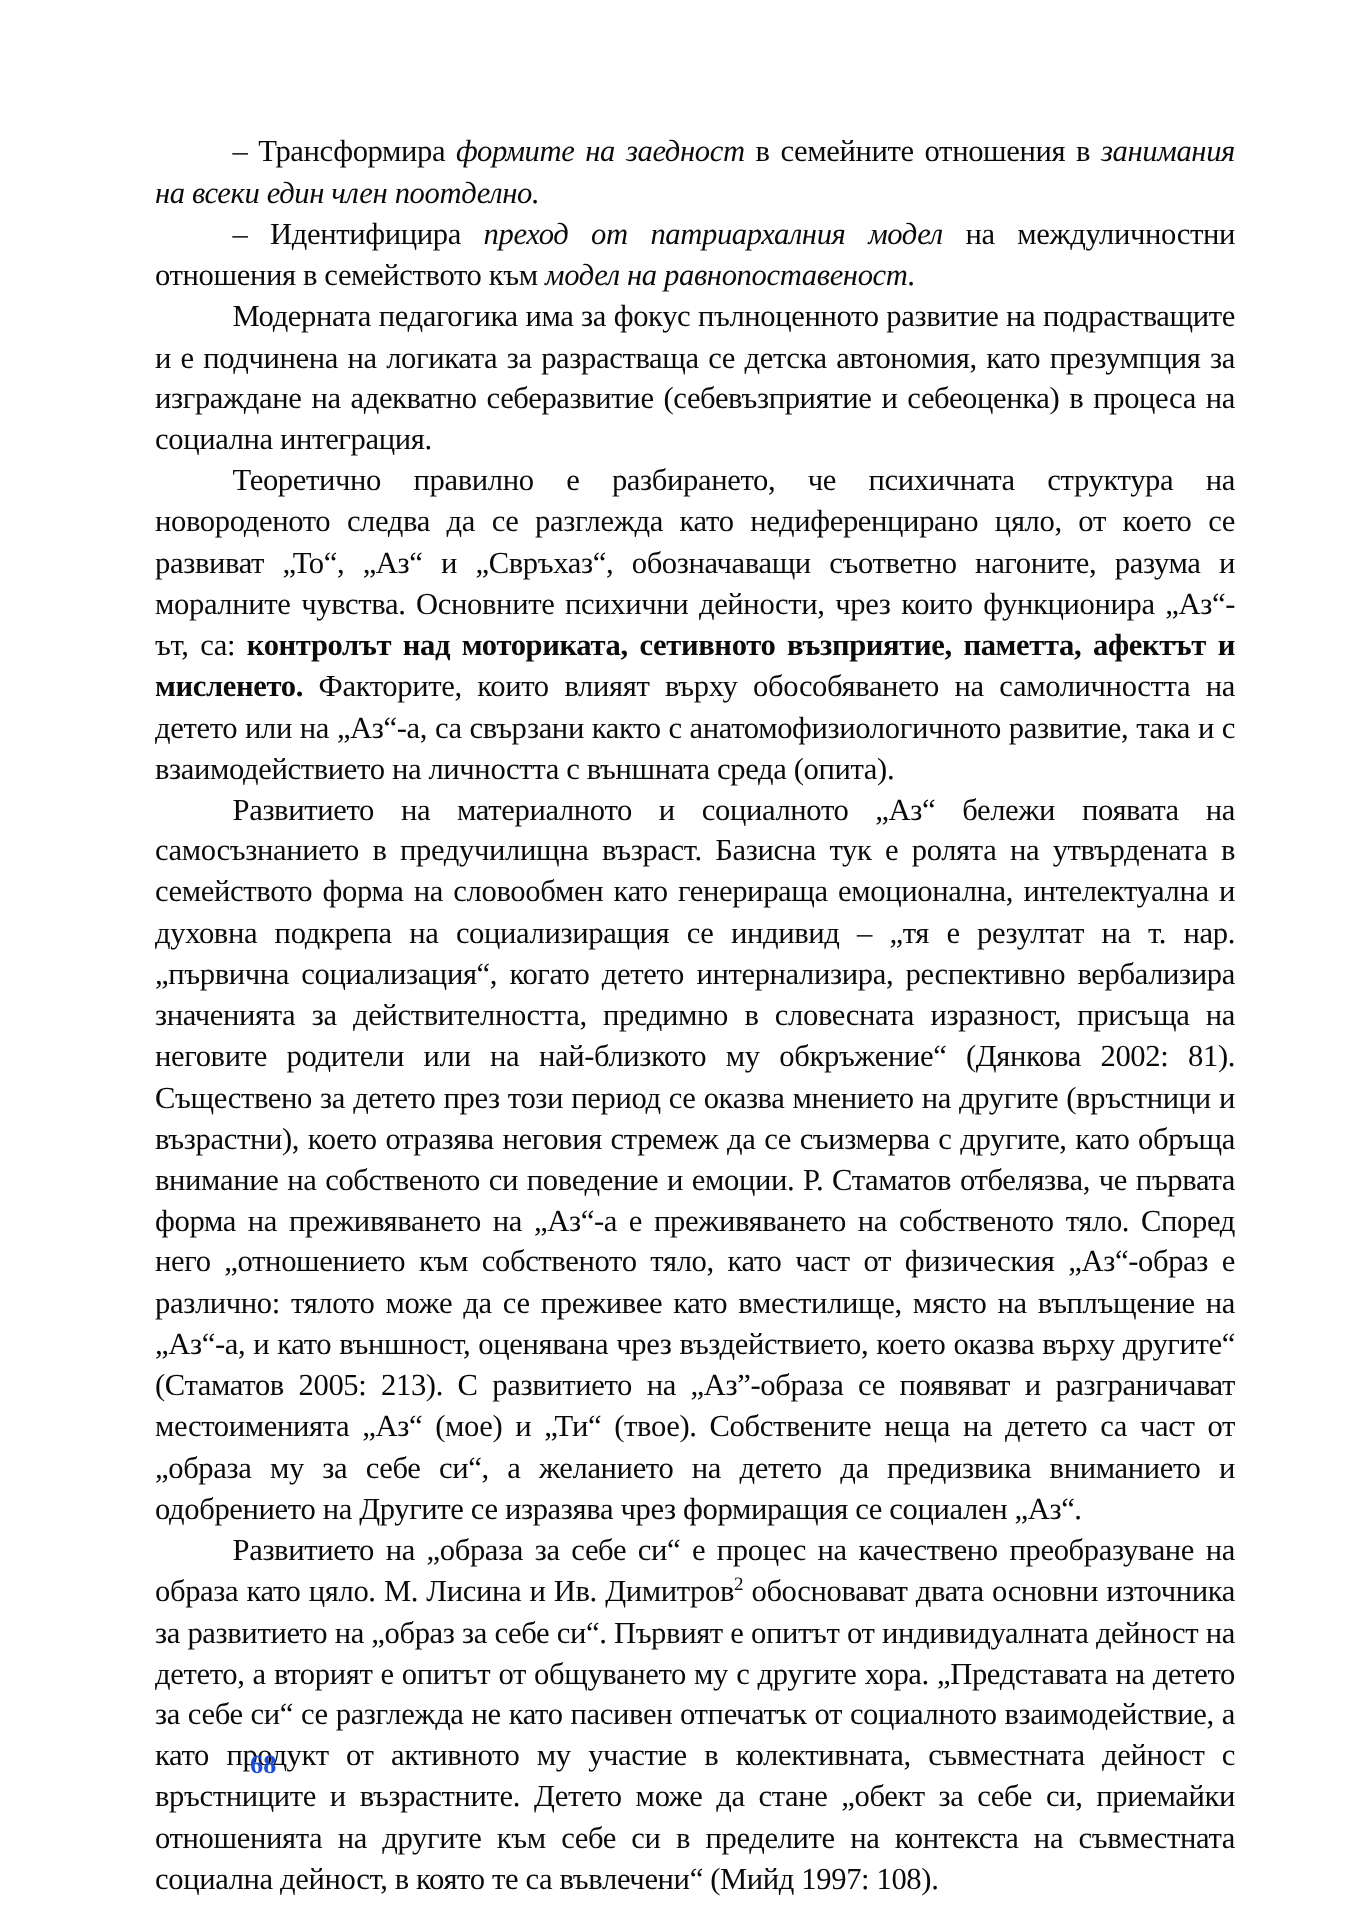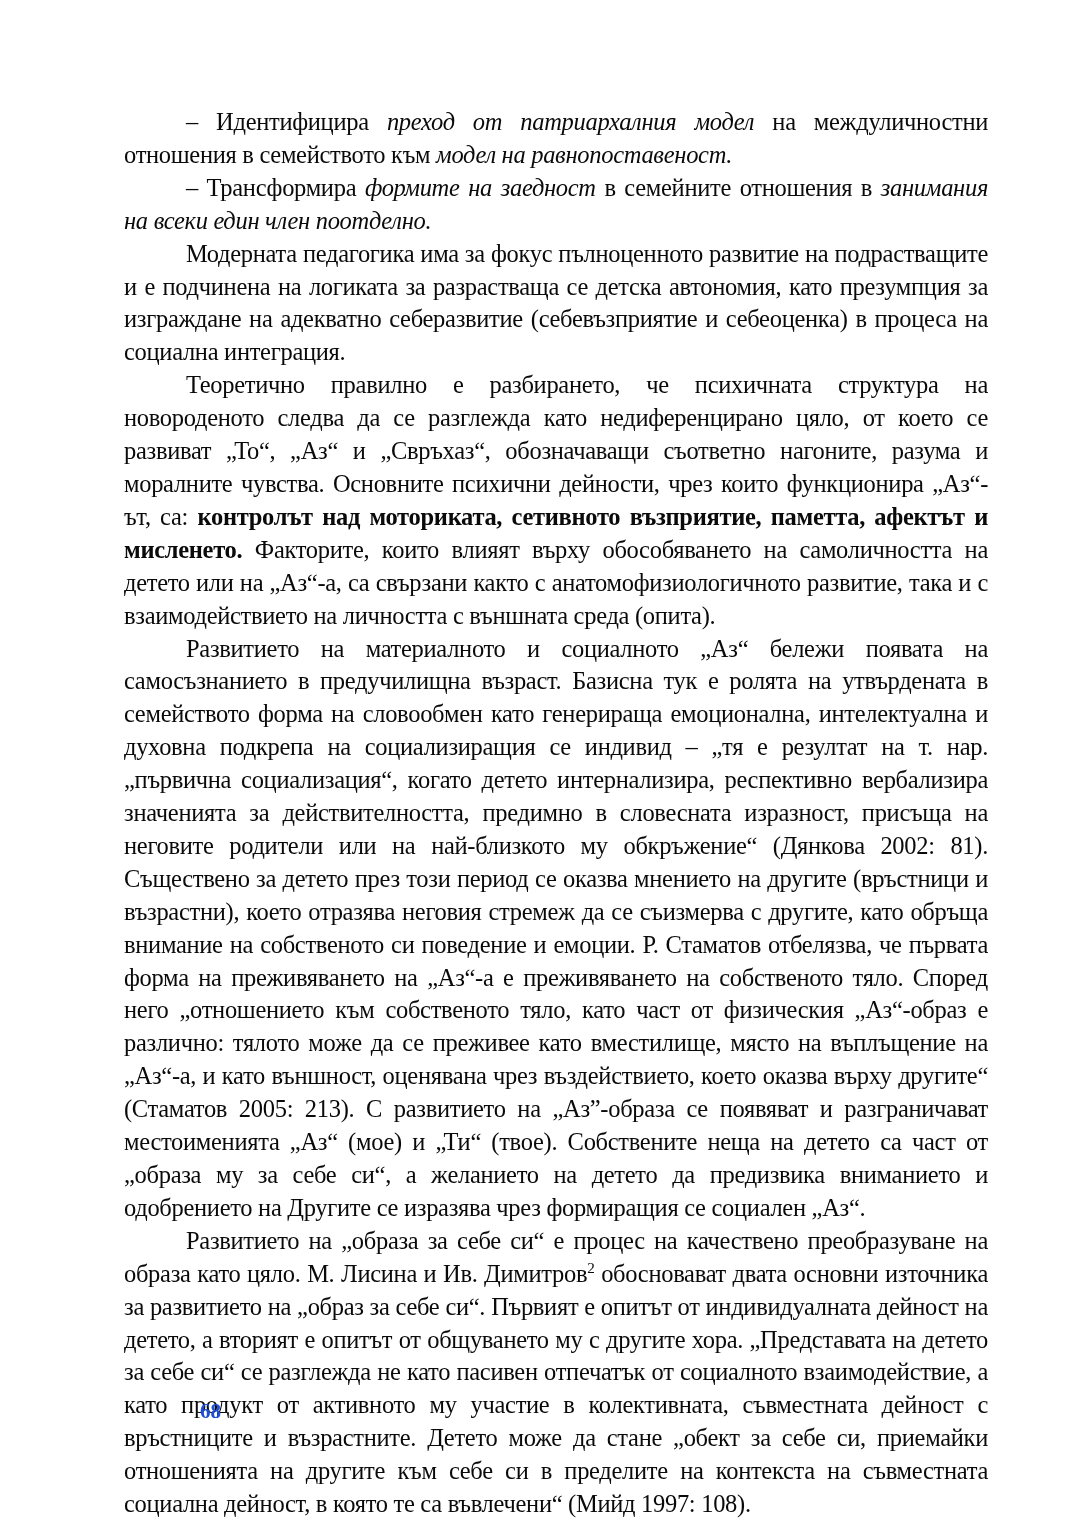--- a/index.html
+++ b/index.html
@@ -46,21 +46,21 @@
     line-height: 30px;
     color: #1d4ed8;
     font-weight: bold;
   }
 </style>
 </head>
 <body>
 
 <div class="page">
   <div class="text-block" id="paragraphs">
+      <p class="para"><span>– Трансформира </span><span class="italic">формите на заедност</span><span> в семейните отношения в </span><span class="italic">занимания на всеки един член поотделно.</span></p>
       <p class="para"><span>– Идентифицира </span><span class="italic">преход от патриархалния модел</span><span> на междуличностни отношения в семейството към </span><span class="italic">модел на равнопоставеност.</span></p>
-      <p class="para"><span>– Трансформира </span><span class="italic">формите на заедност</span><span> в семейните отношения в </span><span class="italic">занимания на всеки един член поотделно.</span></p>
       <p class="para"><span>Модерната педагогика има за фокус пълноценното развитие на подрастващите и е подчинена на логиката за разрастваща се детска автономия, като презумпция за изграждане на адекватно себеразвитие  (себевъзприятие и себеоценка) в процеса на социална интеграция.</span></p>
       <p class="para"><span>Теоретично правилно е разбирането, че психичната структура на новороденото следва да се разглежда като недиференцирано цяло, от което се развиват „То“, „Аз“ и „Свръхаз“, обозначаващи съответно нагоните, разума и моралните чувства. Основните психични дейности, чрез които функционира „Аз“-ът, са: </span><span class="bold">контролът над моториката, сетивното възприятие, паметта, афектът и мисленето.</span><span> Факторите, които влияят върху обособяването на самоличността на детето или на „Аз“-а, са свързани както с анатомофизиологичното развитие, така и с взаимодействието на личността с външната среда (опита).</span></p>
       <p class="para"><span>Развитието на материалното и социалното „Аз“ бележи появата на самосъзнанието в предучилищна възраст. Базисна тук е ролята на утвърдената в семейството форма на словообмен като генерираща емоционална, интелектуална и духовна подкрепа на социализиращия се индивид – „тя е резултат на т. нар. „първична социализация“, когато детето интернализира, респективно вербализира значенията за действителността, предимно в словесната изразност, присъща на неговите родители или на най-близкото му обкръжение“ (Дянкова 2002: 81). Съществено за детето през този период се оказва мнението на другите (връстници и възрастни), което отразява неговия стремеж да се съизмерва с другите, като обръща внимание на собственото си поведение и емоции. Р. Стаматов отбелязва, че първата форма на преживяването на „Аз“-а е преживяването на собственото тяло. Според него „отношението към собственото тяло, като част от физическия „Аз“-образ е различно: тялото може да се преживее като вместилище, място на въплъщение на „Аз“-а, и като външност, оценявана чрез въздействието, което оказва върху другите“ (Стаматов 2005: 213). С развитието на „Аз”-образа се появяват и разграничават местоименията „Аз“ (мое) и „Ти“ (твое). Собствените неща на детето са част от „образа му за себе си“, а желанието на детето да предизвика вниманието и одобрението на Другите се изразява чрез формиращия се социален „Аз“.</span></p>
       <p class="para"><span>Развитието на „образа за себе си“ е процес на качествено преобразуване на образа като цяло. М. Лисина и Ив. Димитров</span><sup class="fnref">2</sup><span> обосновават двата основни източника за развитието на „образ за себе си“. Първият е опитът от индивидуалната дейност на детето, а вторият е опитът от общуването му с другите хора. „Представата на детето за себе си“ се разглежда не като пасивен отпечатък от социалното взаимодействие, а като продукт от активното му участие в колективната, съвместната дейност с връстниците и възрастните. Детето може да стане „обект за себе си, приемайки отношенията на другите към себе си в пределите на контекста на съвместната социална дейност, в която те са въвлечени“ (Мийд 1997: 108).</span></p>
     </div>
   <div class="page-number">68</div>
 </div>
 
 </body></html>

